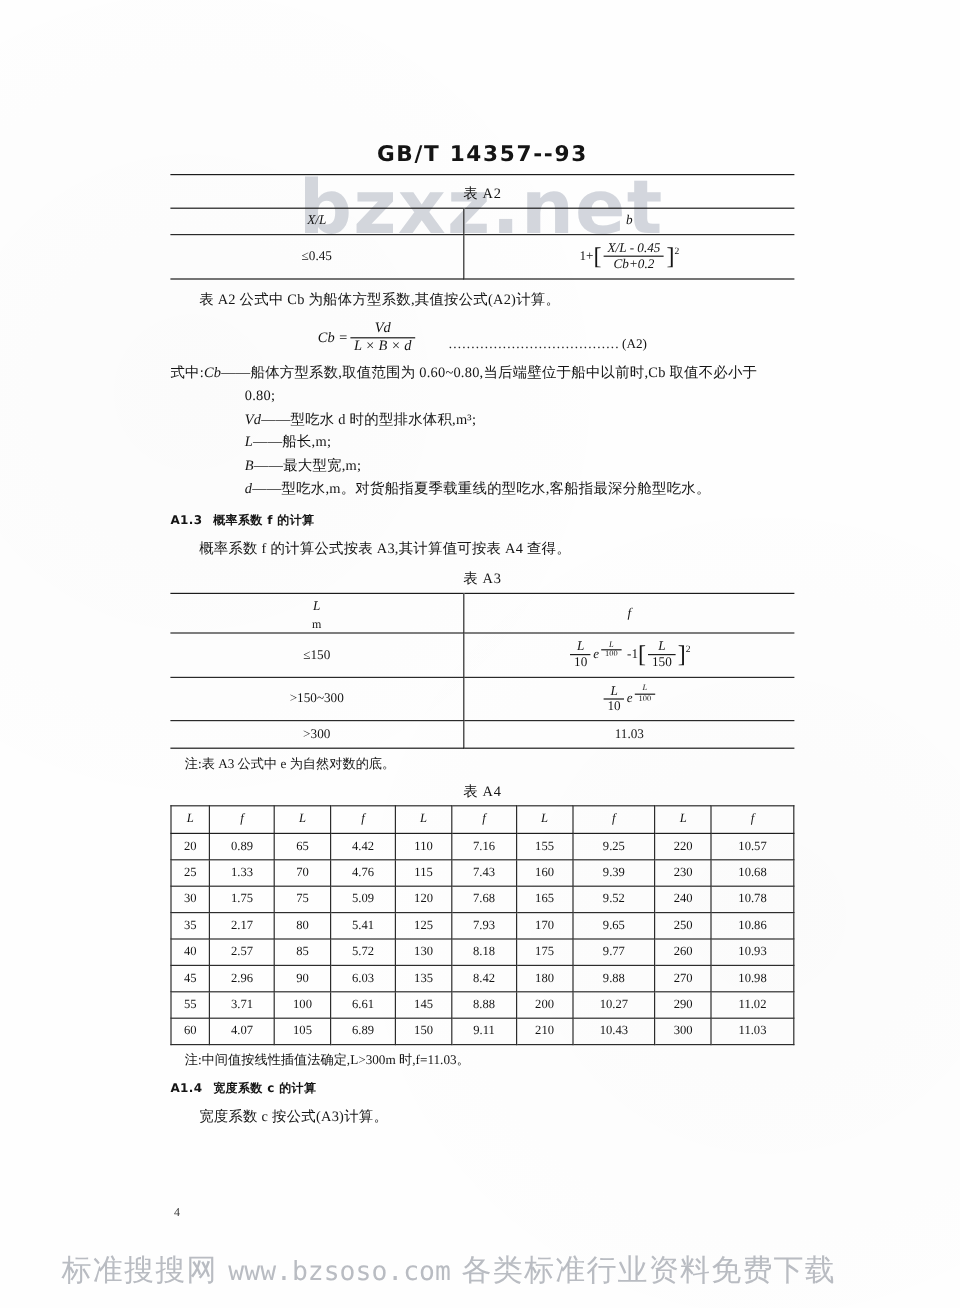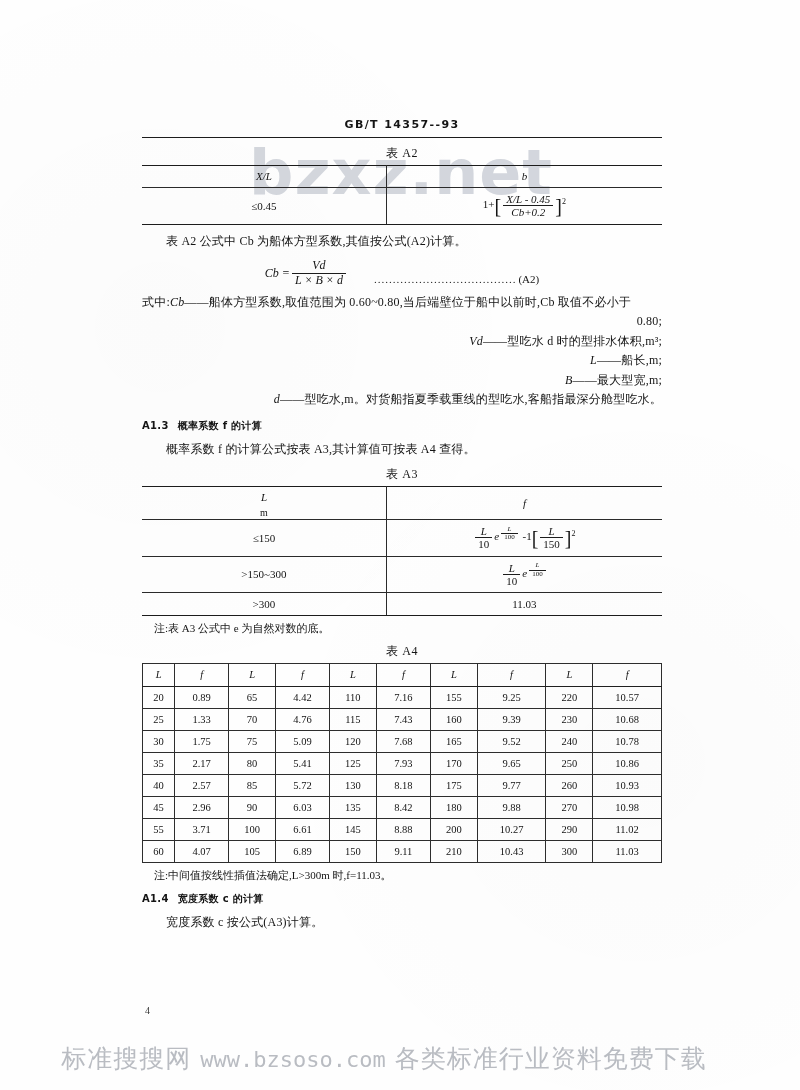--- a/index.html
+++ b/index.html
@@ -46,21 +46,21 @@
     font-size: 62px;
     letter-spacing: 1px;
     color: #c8ccd4;
     opacity: 0.78;
     user-select: none;
     z-index: 0;
     line-height: 1;
   }
   .wm-bottom {
     position: absolute;
-    left: 16px;
+    left: 6px;
     top: 1042px;
     width: 736px;
     text-align: center;
     font-size: 25px;
     color: #b9bcc2;
     letter-spacing: 1px;
     font-family: "DejaVu Sans", sans-serif;
     user-select: none;
     white-space: nowrap;
   }
@@ -68,21 +68,21 @@
     font-family: "DejaVu Sans Mono", monospace;
     font-size: 22px;
     letter-spacing: 0px;
   }
 
   
   .std-header {
     text-align: center;
     font-family: "DejaVu Sans", sans-serif;
     font-weight: bold;
-    font-size: 11px;
+    font-size: 18px;
     letter-spacing: 1.4px;
     margin-bottom: 6px;
     position: relative;
     z-index: 2;
   }
   .rule-top {
     border-top: 1.6px solid #1c1c1c;
     height: 0;
     margin-bottom: 2px;
     position: relative;
@@ -148,21 +148,20 @@
   p.indent { text-indent: 24px; }
   p.hang {
     padding-left: 48px;
     text-indent: -48px;
     margin: 2px 0 0 0;
   }
   p.hang2 {
     padding-left: 62px;
     text-indent: 0;
     margin: 0;
-    text-align: right;
   }
   .sec-head {
     font-family: "DejaVu Sans", sans-serif;
     font-weight: bold;
     font-size: 10px;
     margin: 9px 0 0 0;
     position: relative;
     z-index: 2;
     letter-spacing: 0.3px;
   }

